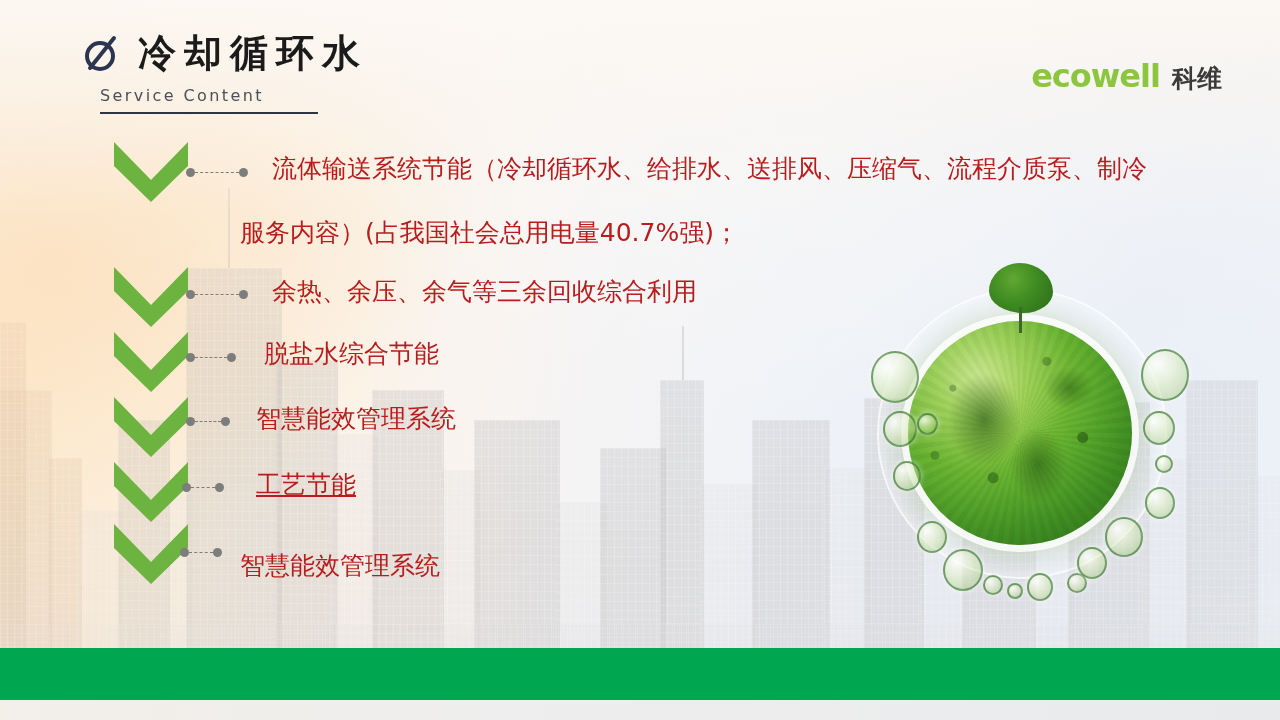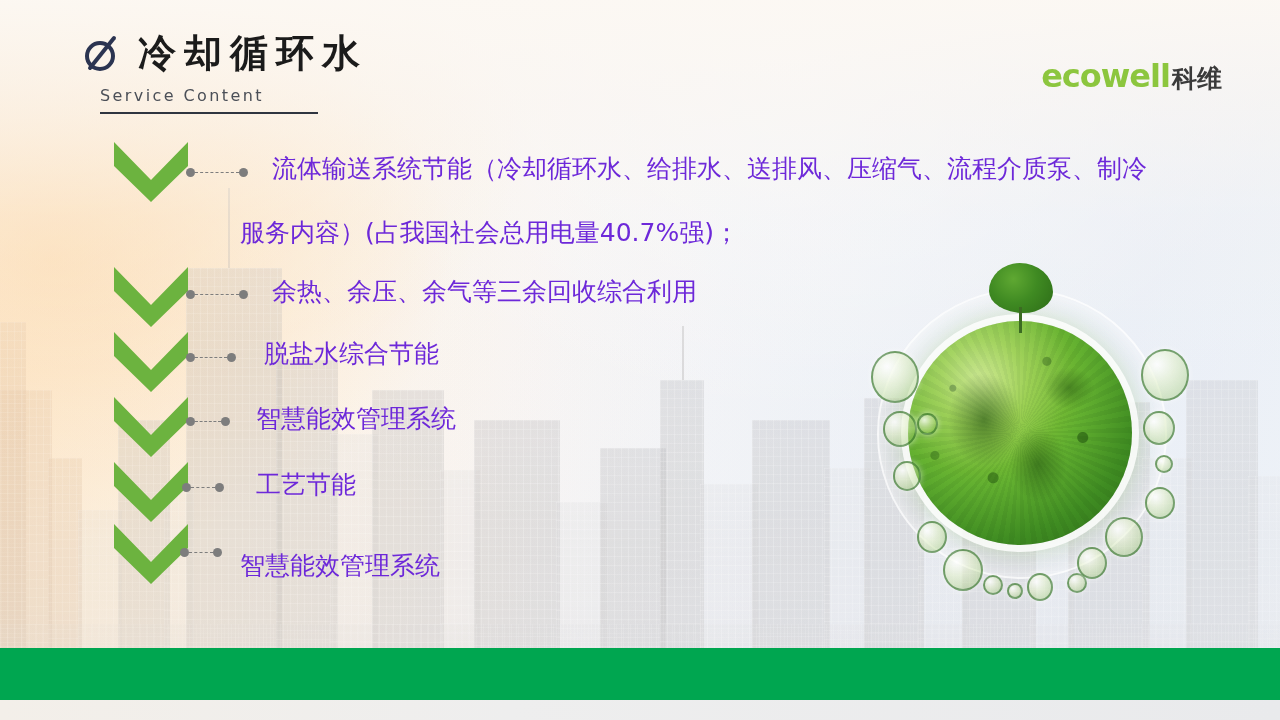--- a/index.html
+++ b/index.html
@@ -117,21 +117,21 @@
     background: #2f3540;
   }
 
   
   .logo {
     position: absolute;
     right: 58px;
     top: 60px;
     display: flex;
     align-items: baseline;
-    gap: 2px;
+    gap: 12px;
     white-space: nowrap;
   }
   .logo-mark {
     font-size: 32px;
     font-weight: 700;
     color: #8cc63e;
     letter-spacing: -1px;
     line-height: 1;
   }
   .logo-cn {
@@ -151,21 +151,21 @@
     width: 9px; height: 9px; border-radius: 50%;
     background: #7d7d7d; flex: 0 0 auto;
   }
   .conn .dash {
     flex: 1 1 auto; height: 0;
     border-top: 1px dashed #7d7d7d;
   }
   .btxt {
     position: absolute;
     font-size: 25px;
-    color: #6d28d9;
+    color: #b91c1c;
     line-height: 1.0;
     white-space: nowrap;
     font-family: "DejaVu Sans", "Liberation Sans", sans-serif;
     text-align: right;
   }
   .btxt.l2 { }
 
   
   .globe-wrap { position: absolute; left: 855px; top: 255px; width: 350px; height: 360px; }
   .globe-ring {
@@ -355,21 +355,21 @@
 
     <div class="row">
       <svg class="chev" style="left:114px; top:460px;" viewBox="0 0 74 62">
         <polygon points="0,2 37,40 74,2 74,26 37,62 0,26" fill="#6cb33f"></polygon>
       </svg>
       <div class="conn" style="left:182px; top:481px; width:42px;">
         <span class="dot"></span>
         <span class="dash"></span>
         <span class="dot"></span>
       </div>
-      <div class="btxt" style="left:256px; top:472px;">工艺节能</div>
+      <div class="btxt" style="left:256px; top:472px;text-decoration:underline;">工艺节能</div>
     </div>
 
     <div class="row">
       <svg class="chev" style="left:114px; top:522px;" viewBox="0 0 74 62">
         <polygon points="0,2 37,40 74,2 74,26 37,62 0,26" fill="#6cb33f"></polygon>
       </svg>
       <div class="conn" style="left:180px; top:546px; width:42px;">
         <span class="dot"></span>
         <span class="dash"></span>
         <span class="dot"></span>

